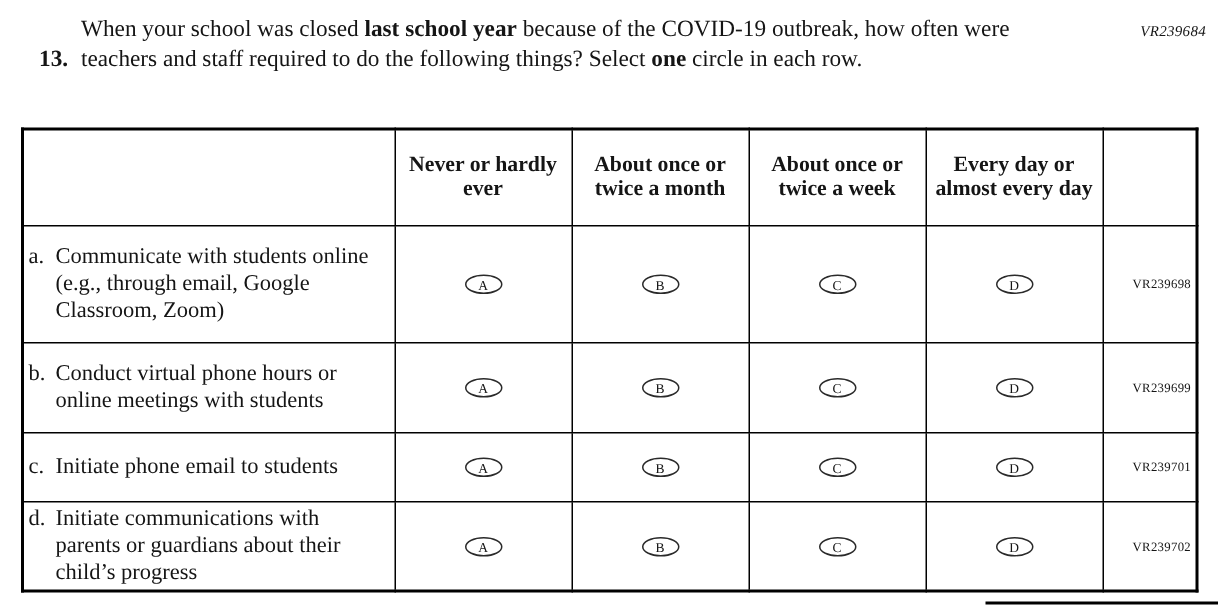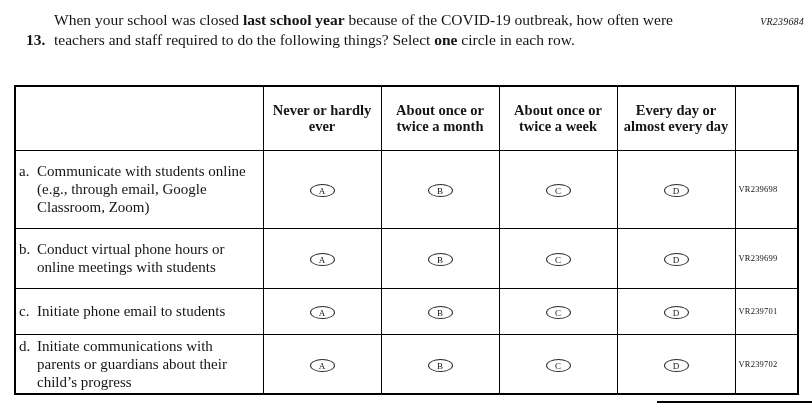--- a/index.html
+++ b/index.html
@@ -96,21 +96,21 @@
     font-size: 9px;
     line-height: 12px;
     text-align: center;
     font-family: "Liberation Serif", serif;
     cursor: pointer;
     user-select: none;
   }
 
   td.code-cell {
     font-size: 8.5px;
-    text-align: left;
+    text-align: right;
     letter-spacing: 0.2px;
     padding: 0 1px;
   }
 
   .bottom-mark {
     position: absolute;
     right: 0;
     bottom: 1px;
     width: 155px;
     height: 2px;

